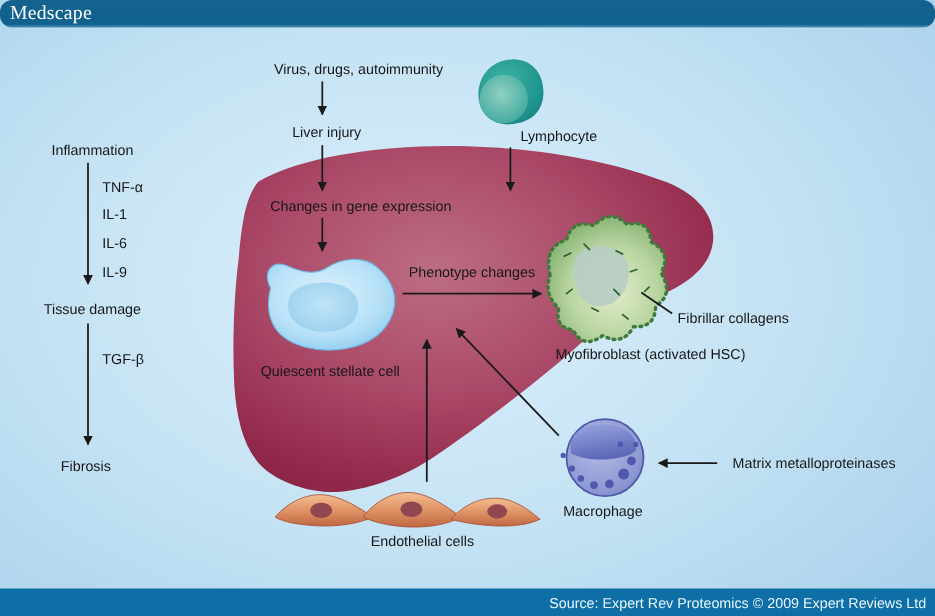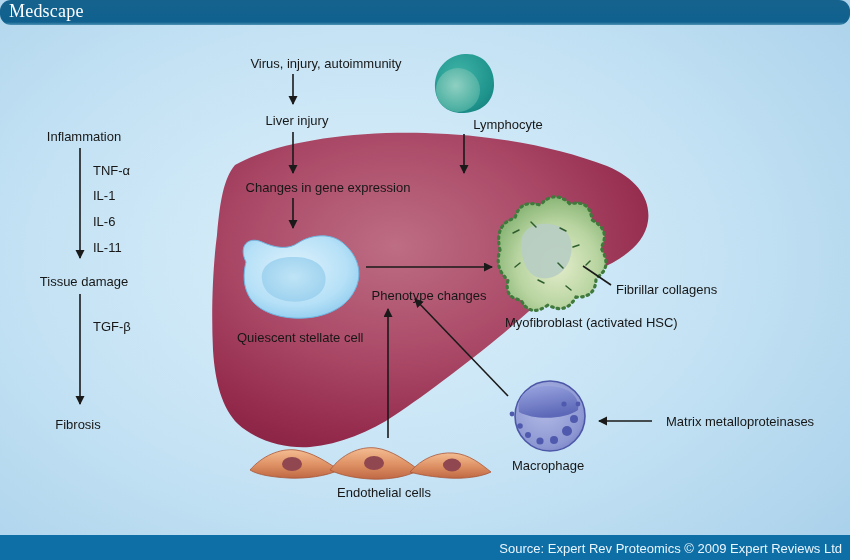--- a/index.html
+++ b/index.html
@@ -17,21 +17,21 @@
         color:#eaf6fd;font-size:13px;white-space:nowrap;}
   svg{position:absolute;left:0;top:0;}
   .lbl{position:absolute;font-size:13px;line-height:15px;white-space:nowrap;color:#171717;}
   .c{transform:translate(-50%,-50%);}
   .l{transform:translateY(-50%);}
   
   #lbl-trigger{left:326px;top:63px;}
   #lbl-liver-injury{left:297px;top:120px;}
   #lbl-gene{left:328px;top:187px;}
   #lbl-lymphocyte{left:464px;top:124px;margin-left:44px;}
-  #lbl-phenotype{left:429px;top:247px;margin-top:48px;}
+  #lbl-phenotype{left:429px;top:247px;}
   #lbl-fibrillar{left:616px;top:289px;}
   #lbl-myofibroblast{left:505px;top:322px;}
   #lbl-quiescent{left:237px;top:337px;text-align:center;}
   #lbl-macrophage{left:512px;top:465px;}
   #lbl-mmp{left:666px;top:421px;}
   #lbl-endothelial{left:384px;top:492px;}
   #lbl-inflammation{left:84px;top:136px;}
   #lbl-tnf{left:93px;top:170px;}
   #lbl-il1{left:93px;top:195px;}
   #lbl-il6{left:93px;top:221px;}
@@ -203,37 +203,37 @@
       <line x1="80" y1="148" x2="80" y2="258" marker-end="url(#ah)"></line>
       <line x1="80" y1="294" x2="80" y2="404" marker-end="url(#ah)"></line>
       <line x1="366" y1="267" x2="492" y2="267" marker-end="url(#ah)"></line>
       <line x1="388" y1="438" x2="388" y2="309" marker-end="url(#ah)"></line>
       <line x1="508" y1="396" x2="415" y2="299" marker-end="url(#ah)"></line>
       <line x1="652" y1="421" x2="599" y2="421" marker-end="url(#ah)"></line>
       <line x1="583" y1="266" x2="611" y2="285"></line>
     </g>
   </svg>
 
-  <div class="lbl c" id="lbl-trigger">Virus, injury, autoimmunity</div>
+  <div class="lbl c" id="lbl-trigger">Virus, drugs, autoimmunity</div>
   <div class="lbl c" id="lbl-liver-injury">Liver injury</div>
   <div class="lbl c" id="lbl-gene">Changes in gene expression</div>
   <div class="lbl c" id="lbl-lymphocyte">Lymphocyte</div>
   <div class="lbl c" id="lbl-phenotype">Phenotype changes</div>
   <div class="lbl l" id="lbl-fibrillar">Fibrillar collagens</div>
   <div class="lbl l" id="lbl-myofibroblast">Myofibroblast (activated HSC)</div>
   <div class="lbl l" id="lbl-quiescent">Quiescent stellate cell</div>
   <div class="lbl l" id="lbl-macrophage">Macrophage</div>
   <div class="lbl l" id="lbl-mmp">Matrix metalloproteinases</div>
   <div class="lbl c" id="lbl-endothelial">Endothelial cells</div>
 
   <div class="lbl c" id="lbl-inflammation">Inflammation</div>
   <div class="lbl l" id="lbl-tnf">TNF-α</div>
   <div class="lbl l" id="lbl-il1">IL-1</div>
   <div class="lbl l" id="lbl-il6">IL-6</div>
-  <div class="lbl l" id="lbl-il10">IL-11</div>
+  <div class="lbl l" id="lbl-il10">IL-9</div>
   <div class="lbl c" id="lbl-tissue">Tissue damage</div>
   <div class="lbl l" id="lbl-tgf">TGF-β</div>
   <div class="lbl c" id="lbl-fibrosis">Fibrosis</div>
 
   <div class="bar" id="header-bar">
     <span id="logo">Medscape</span>
   </div>
   <div class="bar" id="footer-bar">
     <span id="source-text">Source: Expert Rev Proteomics © 2009 Expert Reviews Ltd</span>
   </div>

